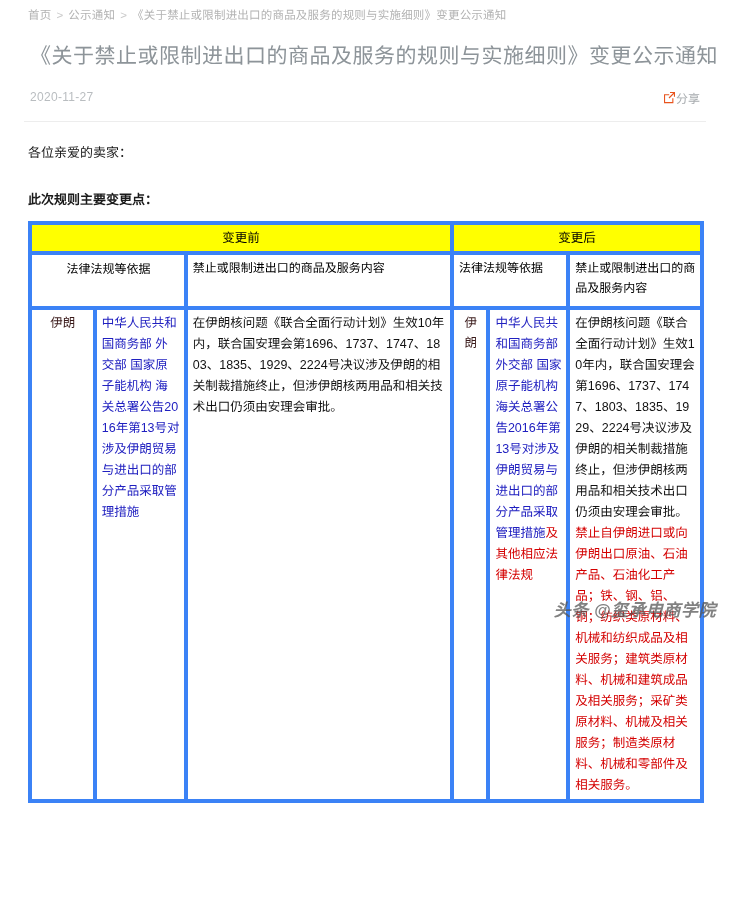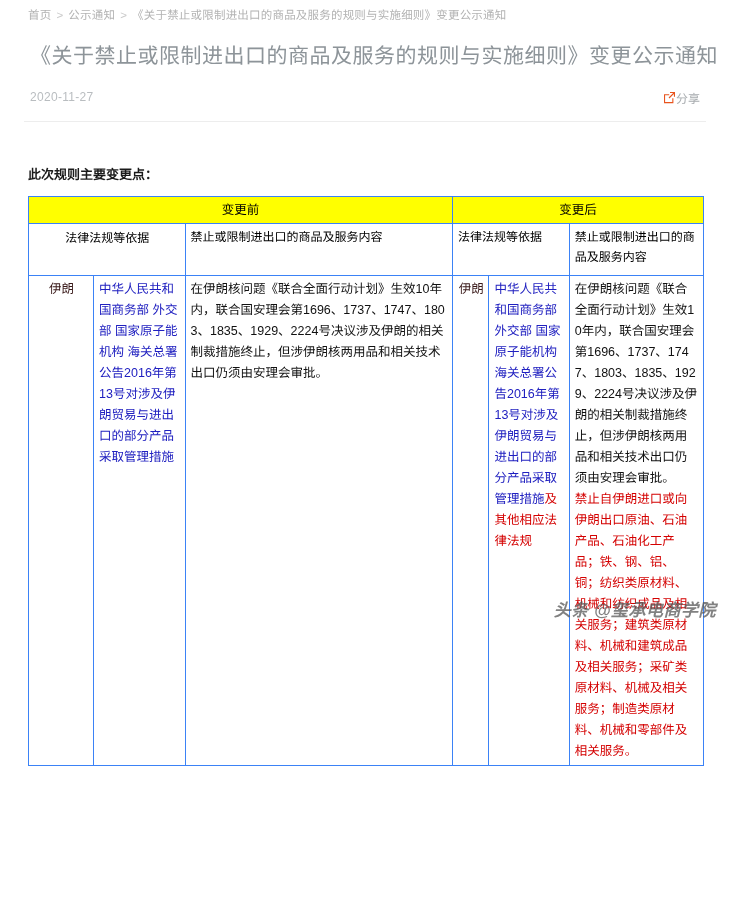--- a/index.html
+++ b/index.html
@@ -100,21 +100,21 @@
     padding: 9px 26px 0 28px;
   }
   table.diff {
     border-collapse: collapse;
     width: 676px;
     table-layout: fixed;
     font-size: 12px;
     line-height: 20px;
   }
   table.diff td, table.diff th {
-    border: 1px solid #3b82f6;
+    border: 4px solid #3b82f6;
     vertical-align: top;
     padding: 3px 4px 3px 5px;
     font-weight: normal;
     word-break: break-all;
   }
   .grp-head {
     background: #ffff00;
     text-align: center;
     font-weight: bold;
     font-size: 12.5px;
@@ -194,20 +194,21 @@
           <path d="M7.0 1.0 H12.0 V5.8 H10.9 V2.9 L6.4 7.4 L5.6 6.6 L10.1 2.1 H7.0 Z" fill="#e8541e"></path>
         </svg>
       </span>
       <span class="share-label">分享</span>
     </span>
   </div>
 
   <hr class="hr">
 
   <div class="article">
+    <p>各位亲爱的卖家：</p>
     <p class="p-bold">此次规则主要变更点：</p>
   </div>
 
   <div class="tbl-wrap">
     <table class="diff">
       <colgroup>
         <col class="w-c1">
           <col class="w-c2">
           <col class="w-c3">
         <col class="w-c4">

